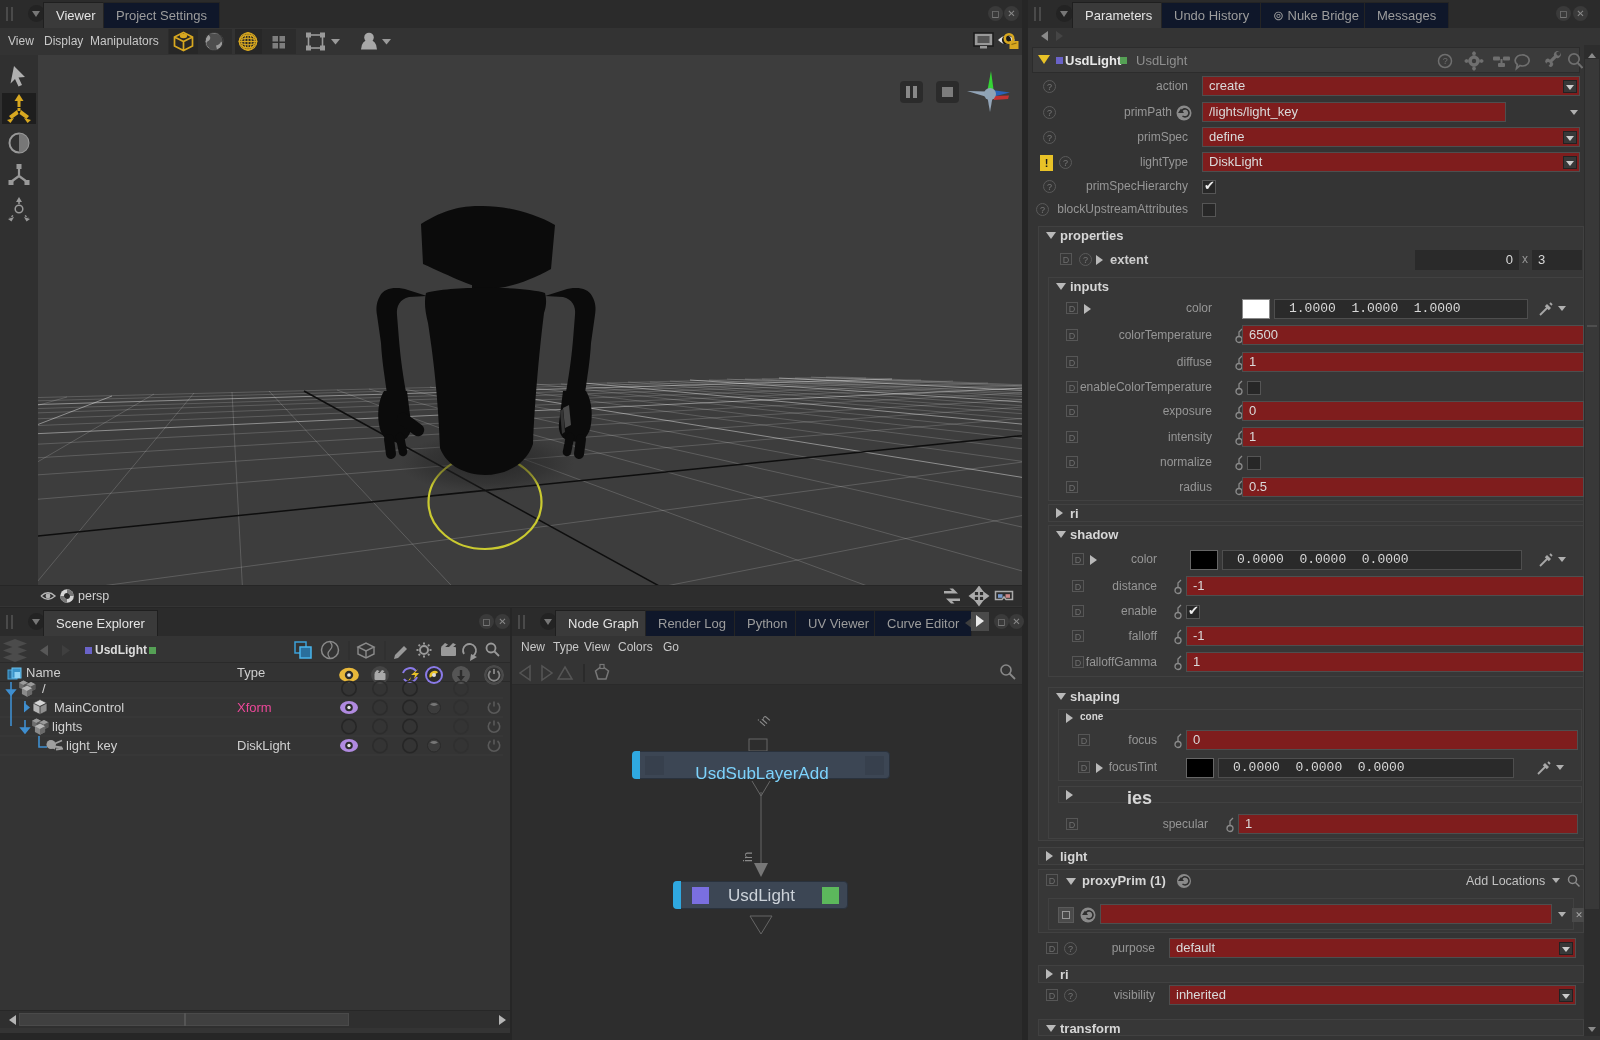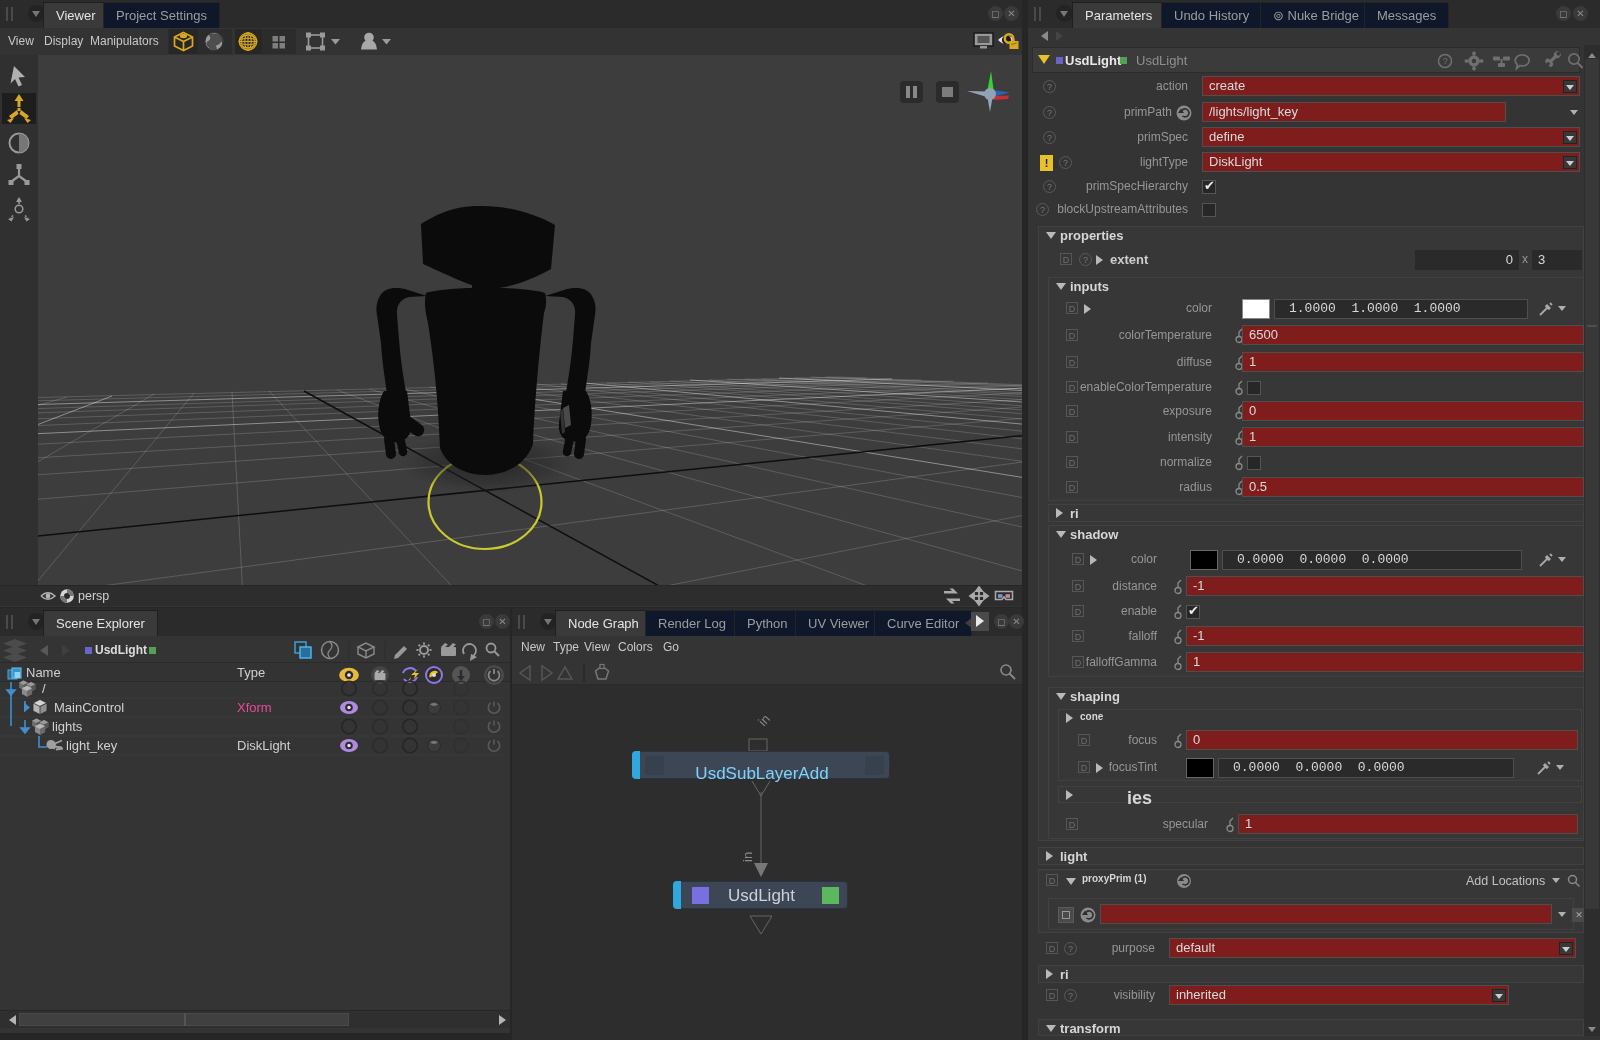--- a/index.html
+++ b/index.html
@@ -764,21 +764,21 @@
         <circle cx="5" cy="11.5" r="3" fill="none" stroke="#8a8a8a" stroke-width="1.3"></circle>
         <path d="M5,8.5 L5,4 L8,1" fill="none" stroke="#8a8a8a" stroke-width="1.3"></path>
       </svg>
 <div class="fld" style="left:210px;top:769px;width:340px;">1</div>
 <div class="abs" style="left:10px;top:802px;width:546px;height:18px;background:#373737;border:1px solid #414141;"></div>
 <div class="tri-r" style="left:18px;top:806px;border-left-color:#b9b9b9;"></div>
 <div class="abs" style="left:32px;top:804px;color:#d6d6d6;font-weight:bold;font-size:13px;">light</div>
 <div class="abs" style="left:10px;top:824px;width:546px;height:64px;background:#373737;border:1px solid #414141;"></div>
 <div class="dbox" style="left:18px;top:829px;">D</div>
 <div class="tri-d" style="left:38px;top:833px;border-top-color:#b9b9b9;"></div>
-<div class="abs" style="left:54px;top:828px;color:#d6d6d6;font-weight:bold;font-size:10px;">proxyPrim (1)</div>
+<div class="abs" style="left:54px;top:828px;color:#d6d6d6;font-weight:bold;font-size:13px;">proxyPrim (1)</div>
 <svg width="16" height="16" style="position:absolute;left:148px;top:828px;">
         <circle cx="8" cy="8" r="7" fill="#8a8a8a"></circle>
         <path d="M5,8 a4,4 0 1 1 1.5,3" fill="none" stroke="#2e2e2e" stroke-width="1.5"></path>
         <polygon points="2,8 8,8 5,4" fill="#2e2e2e"></polygon>
       </svg>
 <div class="abs" style="left:438px;top:829px;color:#c2c2c2;font-size:12.5px;">Add Locations</div>
 <div class="darr" style="left:524px;top:833px;"></div>
 <svg width="14" height="14" style="position:absolute;left:539px;top:829px;">
         <circle cx="5.5" cy="5.5" r="4" fill="none" stroke="#8a8a8a" stroke-width="1.5"></circle>
         <line x1="8.5" y1="8.5" x2="12.5" y2="12.5" stroke="#8a8a8a" stroke-width="1.5"></line>
@@ -798,21 +798,21 @@
 <div class="dbox" style="left:18px;top:897px;">D</div>
 <div class="qm" style="left:36px;top:897px;">?</div>
 <div class="rowlbl" style="left:-73px;top:896px;width:200px;">purpose</div>
 <div class="fld" style="left:141px;top:893px;width:407px;">default<div class="ddbox"></div></div>
 <div class="abs" style="left:10px;top:920px;width:546px;height:18px;background:#373737;border:1px solid #414141;"></div>
 <div class="tri-r" style="left:18px;top:924px;border-left-color:#b9b9b9;"></div>
 <div class="abs" style="left:32px;top:922px;color:#d6d6d6;font-weight:bold;font-size:13px;">ri</div>
 <div class="dbox" style="left:18px;top:944px;">D</div>
 <div class="qm" style="left:36px;top:944px;">?</div>
 <div class="rowlbl" style="left:-73px;top:943px;width:200px;">visibility</div>
-<div class="fld" style="left:141px;top:940px;width:340px;">inherited<div class="ddbox"></div></div>
+<div class="fld" style="left:141px;top:940px;width:407px;">inherited<div class="ddbox"></div></div>
 <div class="abs" style="left:10px;top:974px;width:546px;height:17px;background:#373737;border:1px solid #414141;"></div>
 <div class="tri-d" style="left:18px;top:980px;border-top-color:#b9b9b9;"></div>
 <div class="abs" style="left:32px;top:976px;color:#d6d6d6;font-weight:bold;font-size:13px;">transform</div>
     </div>
 
   <div class="abs" style="left:556px;top:45px;width:16px;height:991px;background:#2d2d2d;">
     <div class="abs" style="left:1px;top:1px;width:14px;height:12px;">
         <div class="darr" style="left:3px;top:3px;transform:rotate(180deg);border-top-color:#8a8a8a;"></div>
       </div>
     <div class="abs" style="left:1px;top:14px;width:14px;height:850px;background:#383838;"></div>

